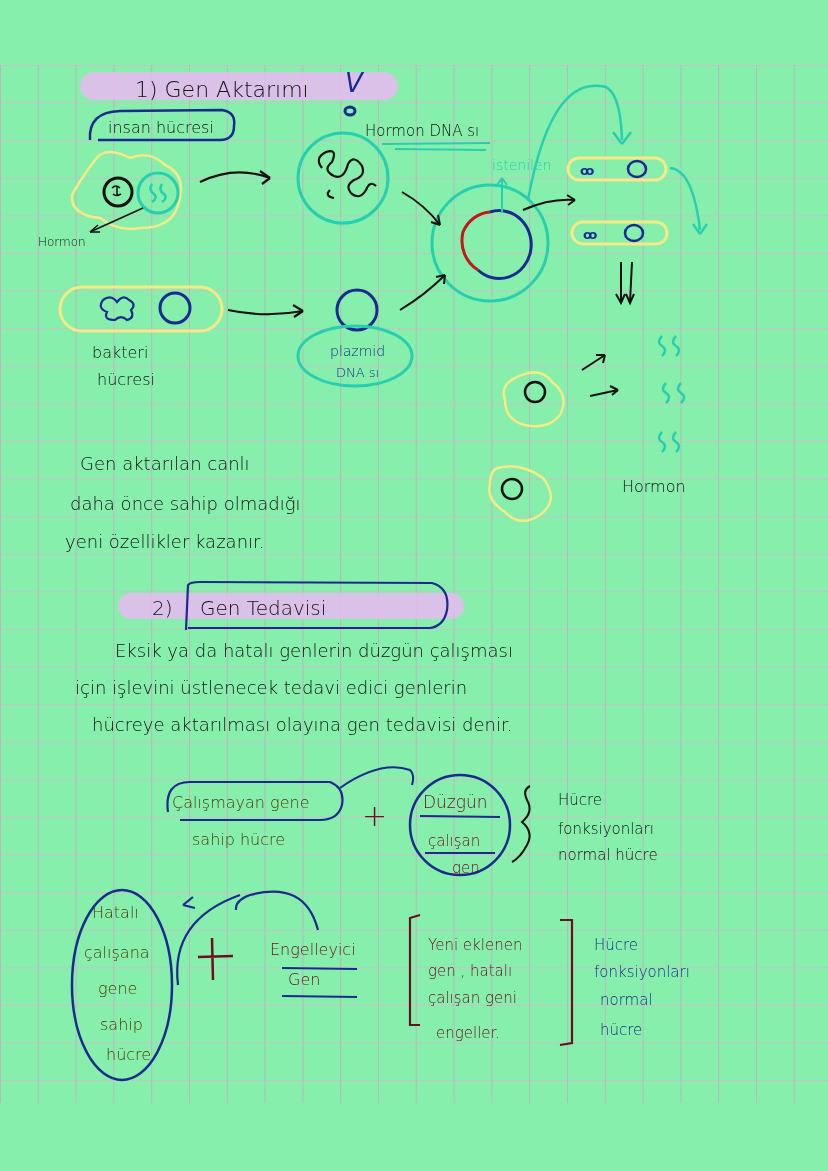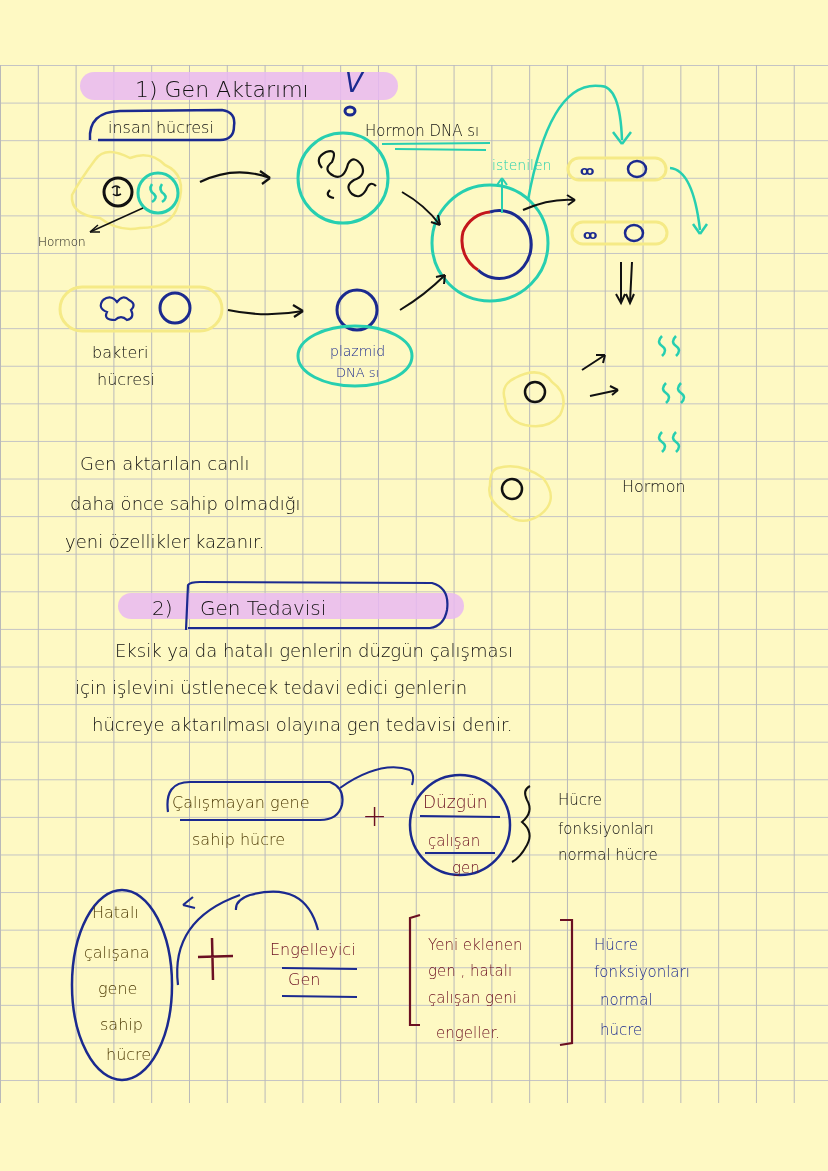--- a/index.html
+++ b/index.html
@@ -1,17 +1,17 @@
 <!DOCTYPE html>
 <html><head>
 <meta charset="utf-8">
 <style>
   html,body{margin:0;padding:0;background:#fff;}
   body{width:828px;height:1171px;position:relative;overflow:hidden;font-family:"DejaVu Sans",sans-serif;}
-  .page{position:absolute;left:0;top:0;width:828px;height:1171px;background:#fef9c3;}
+  .page{position:absolute;left:0;top:0;width:828px;height:1171px;background:#86efac;}
   .grid{position:absolute;left:0;top:65px;width:828px;height:1038px;
     background-image:
       linear-gradient(to right,#b9b9b9 1px,transparent 1px),
       linear-gradient(to bottom,#c4c4c4 1px,transparent 1px);
     background-size:37.8px 37.6px;background-position:0 0;}
   svg{position:absolute;left:0;top:0;}
   .hand{font-family:"DejaVu Sans",sans-serif;font-weight:300;}
 </style>
 </head>
 <body>

